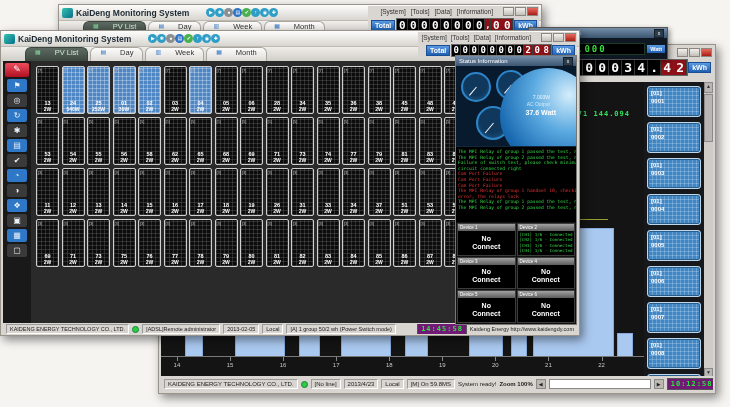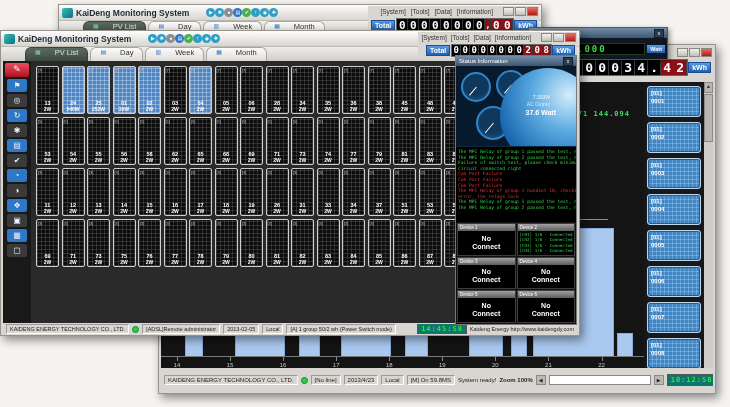--- a/index.html
+++ b/index.html
@@ -96,23 +96,23 @@
          font-weight:bold;font-size:7px;text-align:center;line-height:8px;white-space:pre-line}
   .devlist{flex:1;background:#000;padding:1px 2px}
   .dl{font-size:4.2px;line-height:5.4px;color:#35d848;font-family:"DejaVu Sans Mono",monospace;white-space:nowrap}
 
   
   .sbar{position:absolute;left:2px;right:2px;bottom:1px;height:10px;background:#d9d6d1;display:flex;
         align-items:center;font-size:5.5px;color:#222;gap:3px;padding:0 3px;white-space:nowrap;overflow:hidden}
   .seg{border:1px solid;border-color:#9a9a9a #fff #fff #9a9a9a;padding:0 3px;height:8px;line-height:8px;flex:none}
   .dotg{width:5px;height:5px;border-radius:50%;background:#2ecc40;border:1px solid #17803f;flex:none}
   .sright{margin-left:auto;display:flex;align-items:center;gap:3px}
-  .clock{background:#0f766e;color:#29e63a;font:bold 7px "DejaVu Sans Mono",monospace;padding:1px 3px;
+  .clock{background:#701a75;color:#29e63a;font:bold 7px "DejaVu Sans Mono",monospace;padding:1px 3px;
          letter-spacing:1px;border:1px solid #555;flex:none}
-  #winC .sbar{height:24px;font-size:6px}
+  #winC .sbar{height:16px;font-size:6px}
   .ztrack{width:100px;height:8px;background:#fff;border:1px solid #888;flex:none}
   .zarrow{width:8px;height:8px;background:#bcb9b3;border:1px solid #8a8a8a;font-size:5px;line-height:8px;
           text-align:center;color:#222;flex:none}
 
   
   #cBody{position:absolute;left:2px;top:37px;right:2px;bottom:14px;display:flex;background:#141414}
   #cChart{flex:1;position:relative;overflow:hidden}
   .axline{position:absolute;left:0;right:0;bottom:22px;border-top:1px solid #787878}
   .xtick{position:absolute;bottom:11px;transform:translateX(-50%);font-size:6px;color:#c8c8c8}
   .xtickmark{position:absolute;bottom:18px;width:1px;height:4px;background:#888}

